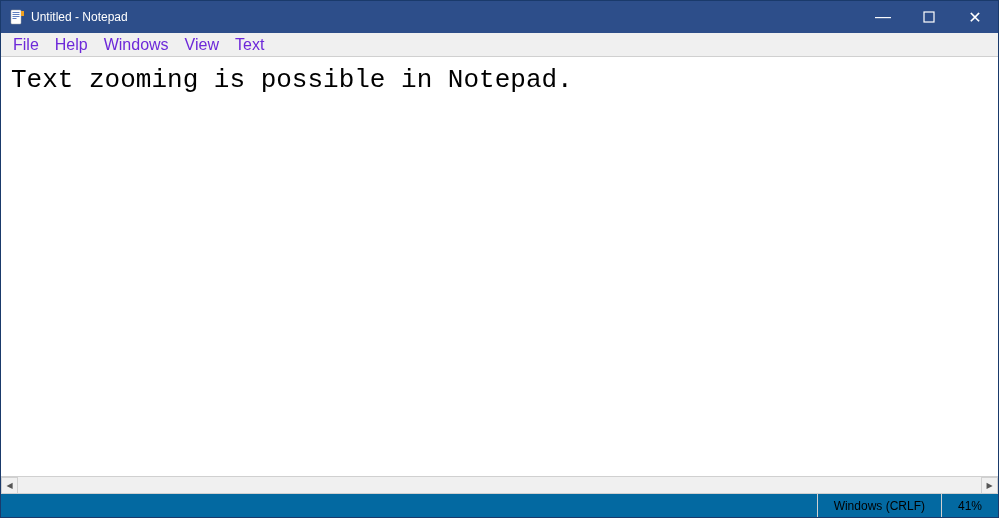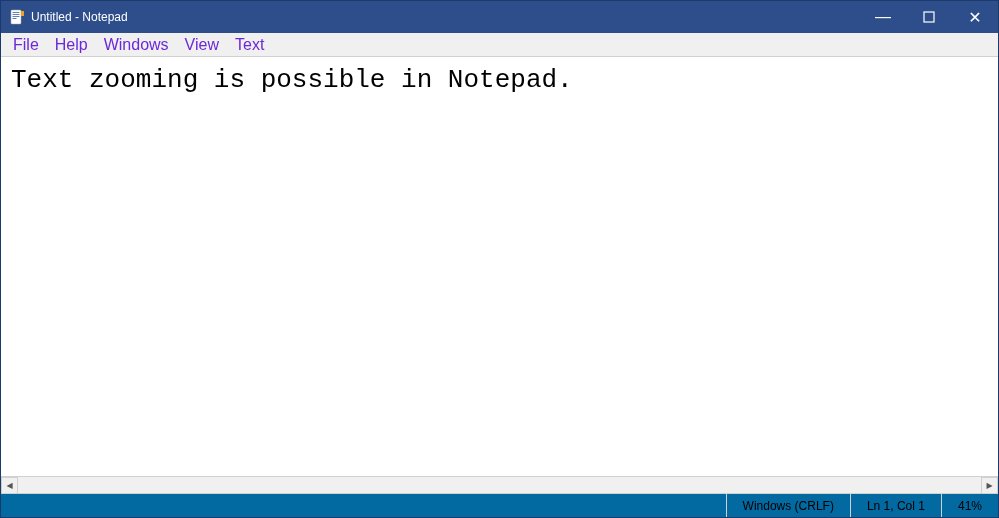--- a/index.html
+++ b/index.html
@@ -222,17 +222,16 @@
 
   <div class="hscroll-bar">
     <div class="hscroll-arrow">◀</div>
     <div class="hscroll-track"></div>
     <div class="hscroll-arrow">▶</div>
   </div>
 
   <div class="status-bar">
     <div class="status-bar-spacer"></div>
     <div class="status-bar-section">Windows (CRLF)</div>
-    <div class="status-bar-section">Ln 1, Col 1</div>
     <div class="status-bar-section">41%</div>
   </div>
 
 </div>
 
 </body></html>

